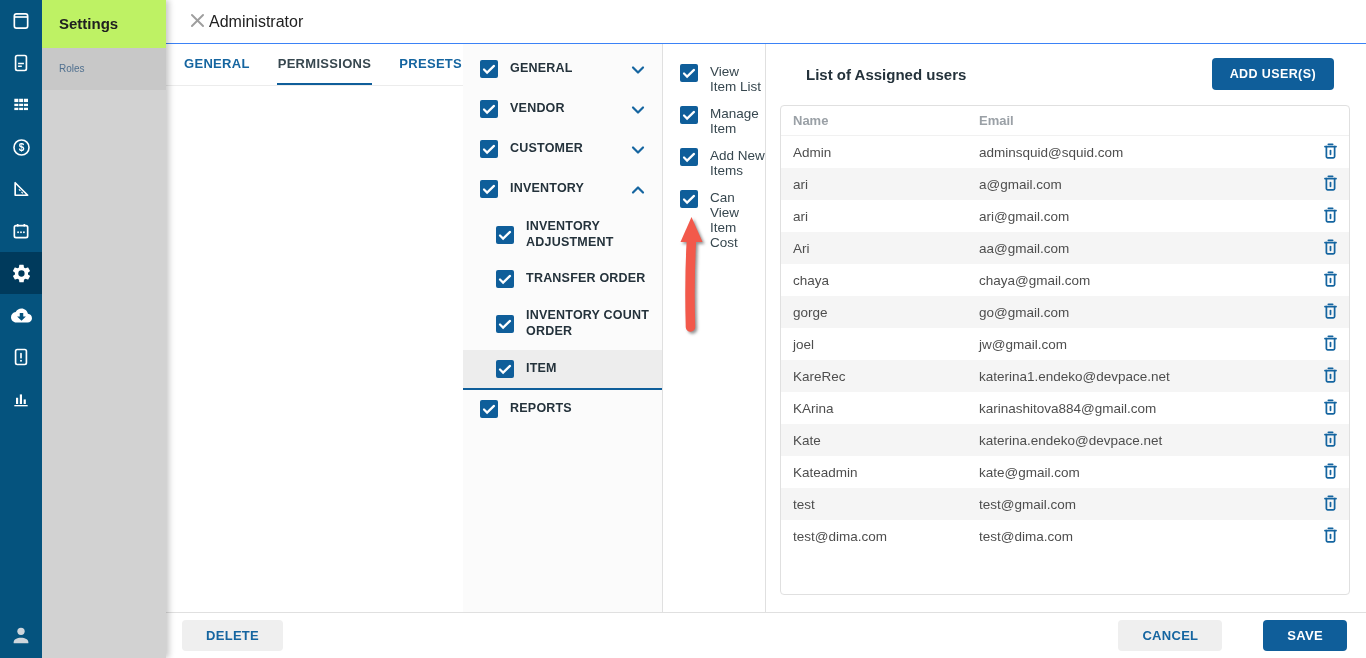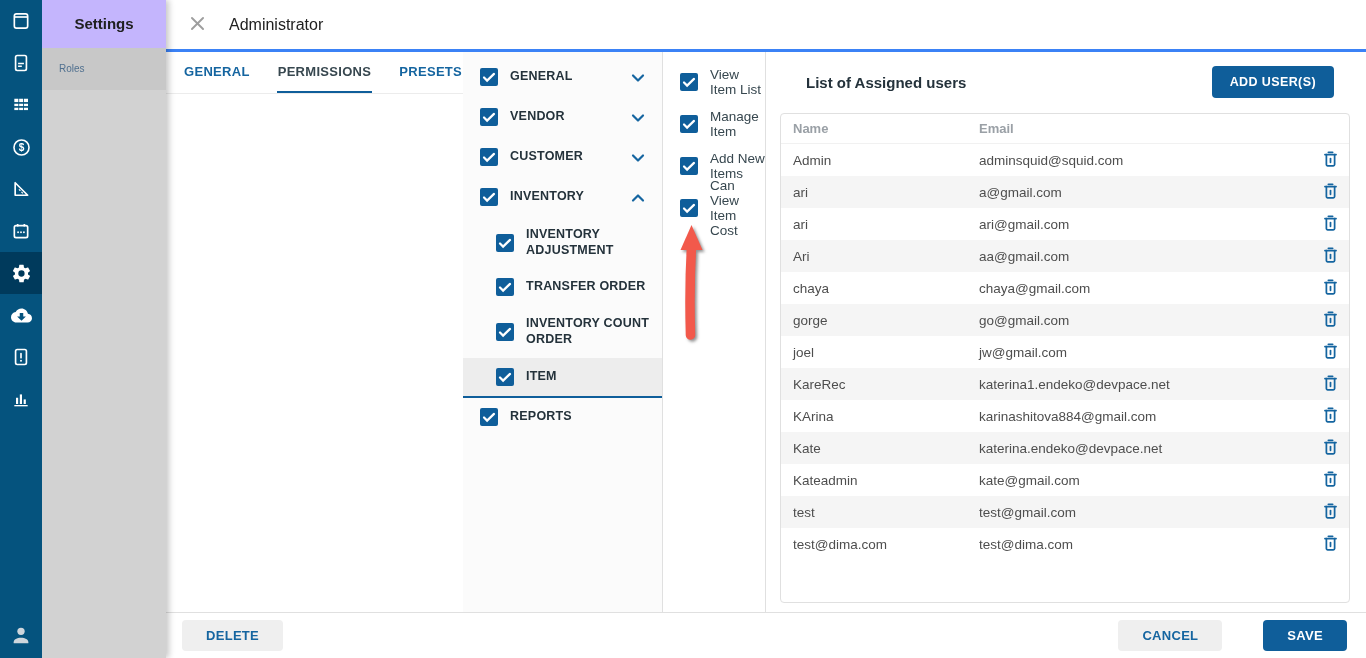--- a/index.html
+++ b/index.html
@@ -9,45 +9,45 @@
 
   
   .iconbar { width:42px; background:#05537e; display:flex; flex-direction:column; align-items:center; flex-shrink:0; z-index:3; }
   .icon-slot { width:42px; height:42px; display:flex; align-items:center; justify-content:center; cursor:pointer; }
   .icon-slot.active { background:#003a5c; }
   .icon-slot .icon { display:flex; }
   .iconbar-bottom { margin-top:auto; margin-bottom:2px; }
 
   
   .settings-panel { width:124px; background:#d2d2d2; flex-shrink:0; position:relative; z-index:2; box-shadow:3px 0 6px rgba(0,0,0,0.22); }
-  .settings-title { height:48px; line-height:48px; font-size:15px; font-weight:700; color:#202020; background:#c4b5fd;text-align:center; }
+  .settings-title { height:48px; line-height:48px; padding-left:17px; font-size:15px; font-weight:700; color:#202020; background:#bef264; }
   .settings-item { height:42px; line-height:42px; padding-left:17px; font-size:10px; color:#50708f; background:#c8c8c8; cursor:pointer; }
 
   
   .main { flex:1; display:flex; flex-direction:column; background:#fff; min-width:0; }
-  .dialog-header { height:52px; flex-shrink:0; display:flex; align-items:center; gap:20px; padding-left:20px; border-bottom:3px solid #3b82f6; }
+  .dialog-header { height:44px; flex-shrink:0; display:flex; align-items:center; padding-left:20px; border-bottom:1px solid #3b82f6; }
   .close-btn { background:none; border:none; cursor:pointer; display:flex; padding:2px; }
   .dialog-title { font-size:16px; font-weight:500; color:#212121; }
 
   .content { flex:1; display:flex; min-height:0; }
   .left-wrap { width:600px; flex-shrink:0; display:flex; flex-direction:row; border-right:1px solid #e0e0e0; }
   .tabs { height:42px; flex-shrink:0; display:flex; align-items:stretch; gap:26px; padding-left:17px; border-bottom:1px solid #ececec; }
   .tab { display:flex; align-items:center; font-size:13px; font-weight:700; letter-spacing:.3px; color:#1565a0; border-bottom:2.5px solid transparent; cursor:pointer; padding:0 1px; }
   .tab.active { color:#37474f; border-bottom-color:#0f5e9a; }
 
   .panes { flex:1; display:flex; min-height:0; }
   .tree-pane { width:200px; flex-shrink:0; background:#fbfbfb; border-right:1px solid #e0e0e0; padding-top:5px; }
   .tree-row { display:flex; align-items:center; gap:12px; padding:10px 8px 10px 17px; min-height:38px; cursor:pointer; }
   .tree-row.child { padding-left:33px; }
   .tree-row.selected { background:#ededed; border-bottom:2px solid #0f5e9a; }
   .tree-label { flex:1; font-size:12.5px; font-weight:700; letter-spacing:.2px; color:#24323b; line-height:1.25; }
   .chev { display:flex; margin-right:6px; cursor:pointer; }
 
   .perm-pane { flex:1; position:relative; padding-top:9px; }
-  .perm-row { display:flex; align-items:center; gap:12px; padding:11px 0 11px 17px; height:42px; }
+  .perm-row { display:flex; gap:12px; padding:11px 0 11px 17px; height:42px; }
   .perm-label { font-size:13.5px; color:#37474f; }
   .cb { display:flex; cursor:pointer; }
   .annotation-arrow { position:absolute; left:13px; top:170px; filter:drop-shadow(2.5px 2px 1.5px rgba(40,40,40,0.5)); }
 
   
   .users-pane { flex:1; padding:0 16px 0 14px; min-width:0; }
   .users-header { display:flex; align-items:center; justify-content:space-between; margin:14px 16px 15px; padding-left:10px; }
   .users-title { font-size:15px; font-weight:700; color:#24323b; }
   .add-btn { background:#0f5e9a; color:#fff; border:none; border-radius:4px; font-family:inherit; font-size:12.5px; font-weight:700; letter-spacing:.4px; padding:9px 18px; cursor:pointer; }
   .table { border:1px solid #e0e0e0; border-radius:4px; height:490px; overflow:hidden; background:#fff; }

